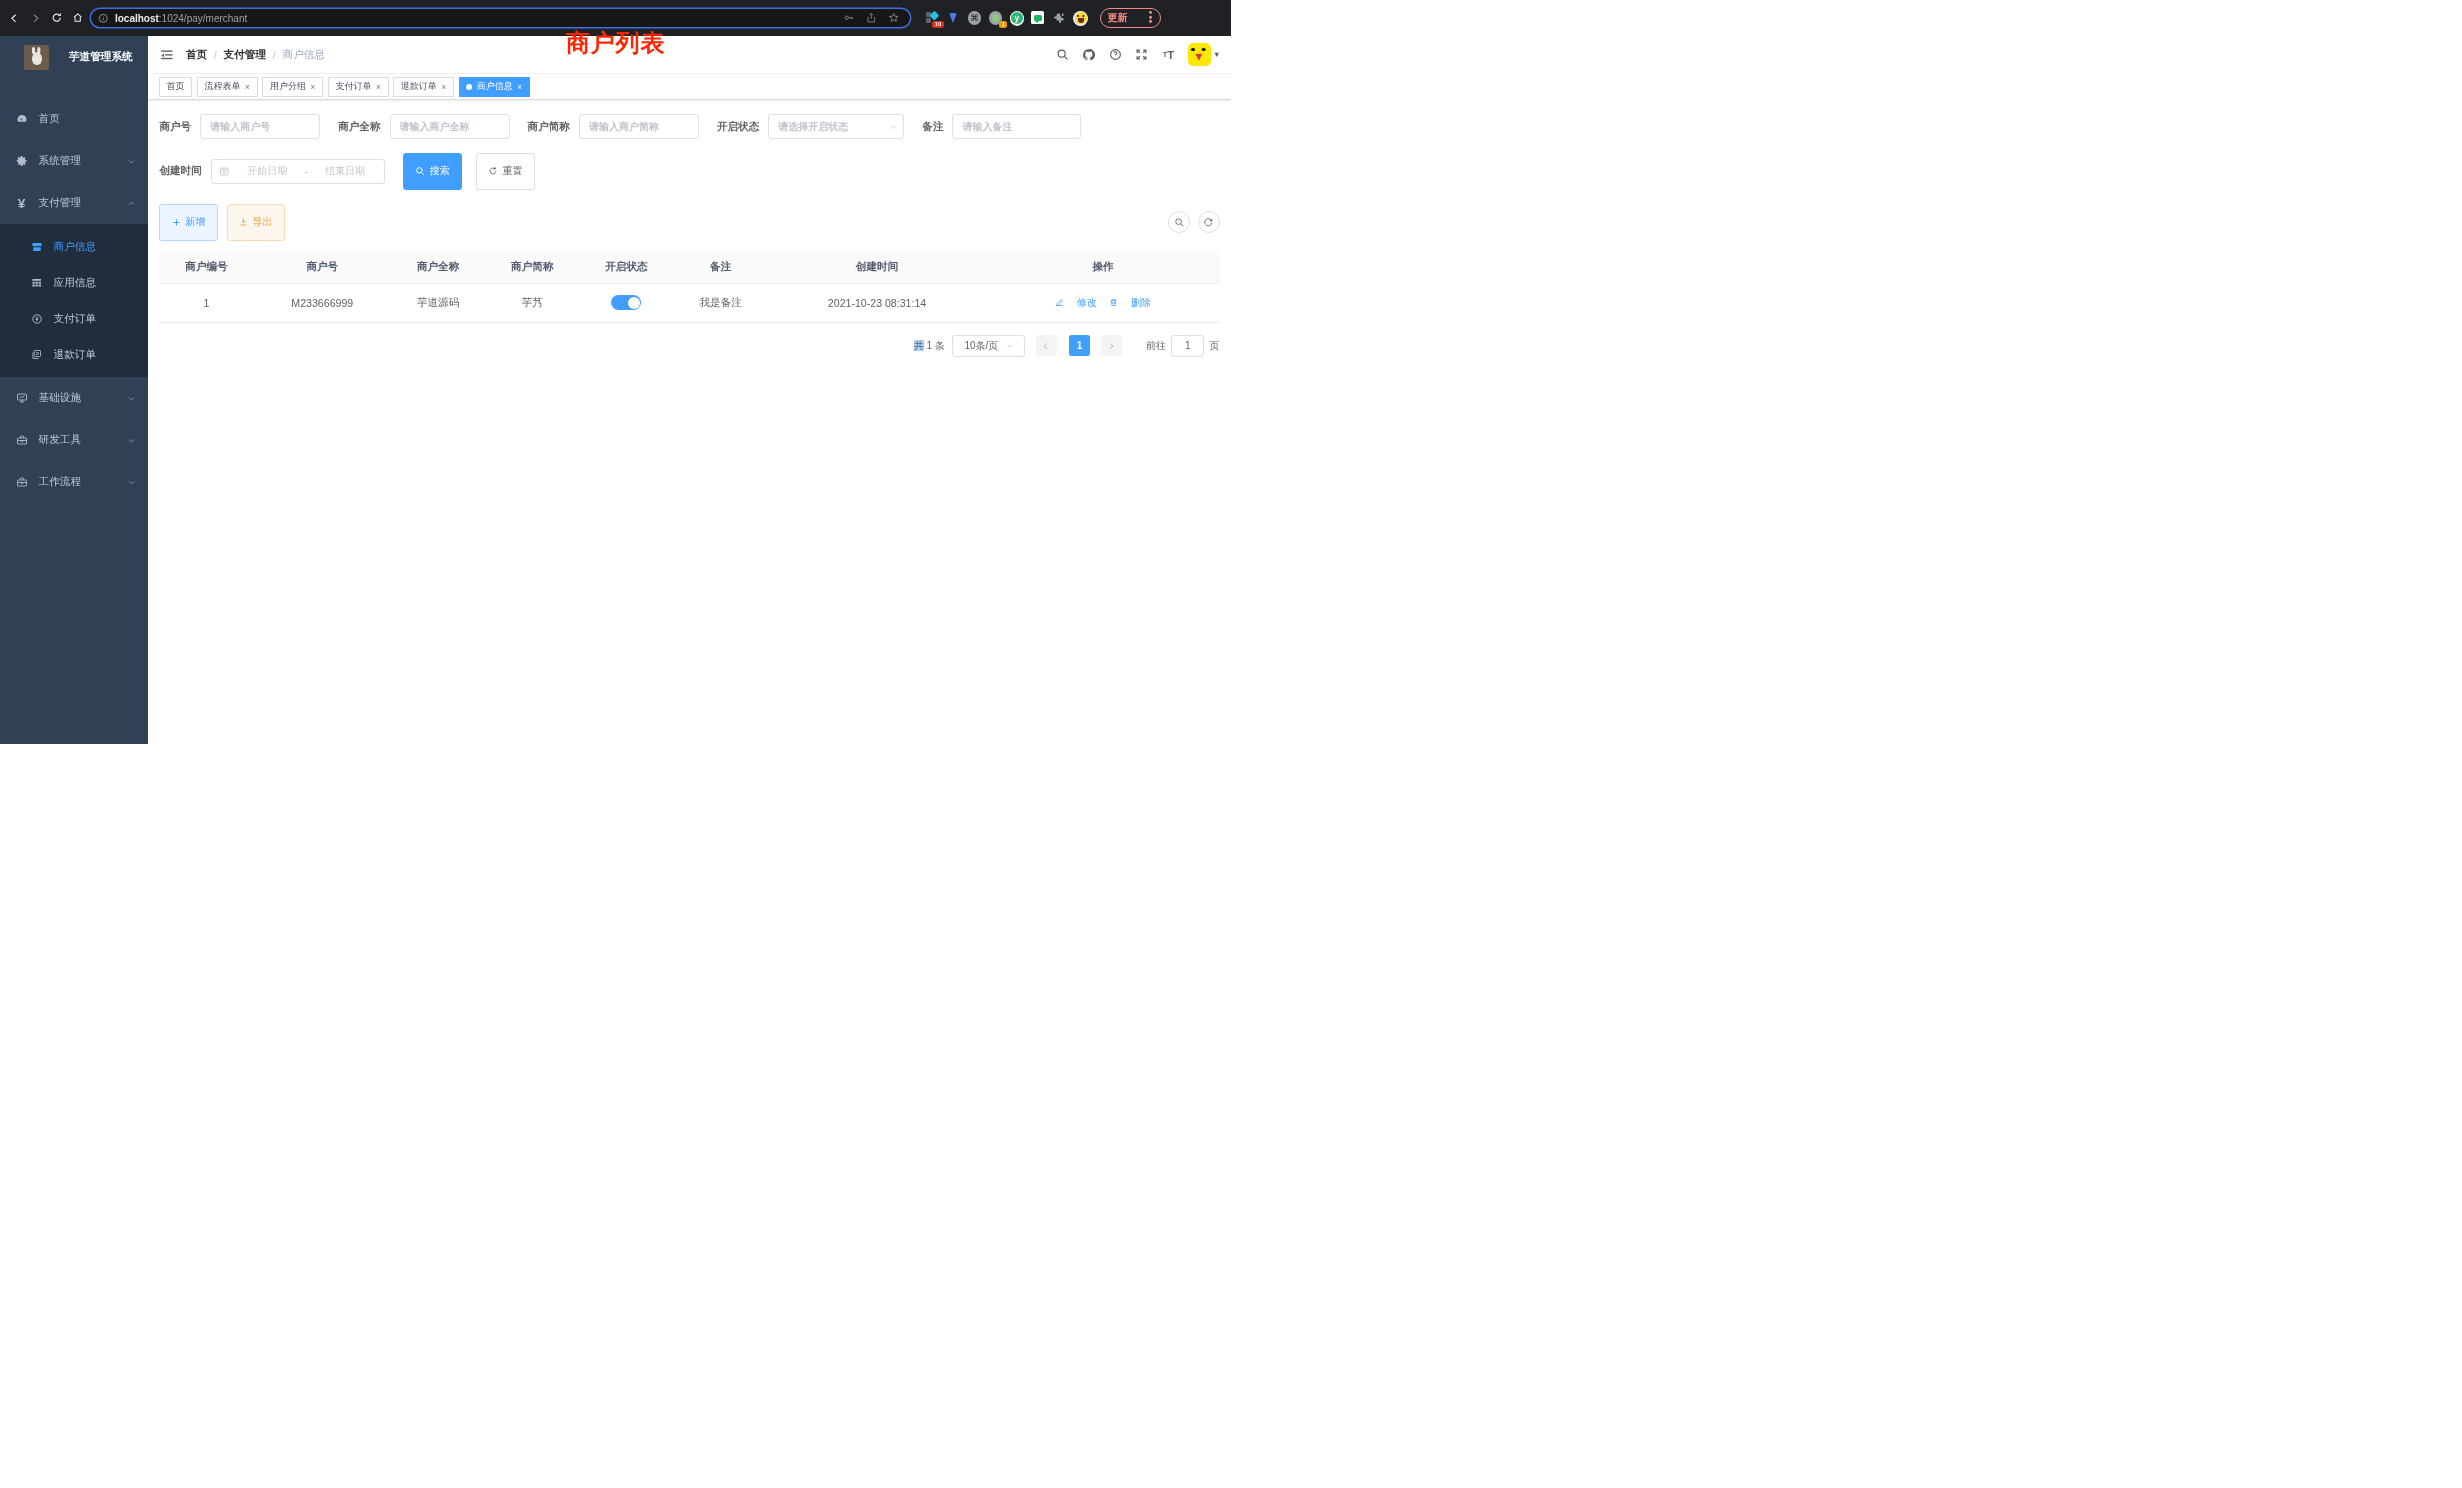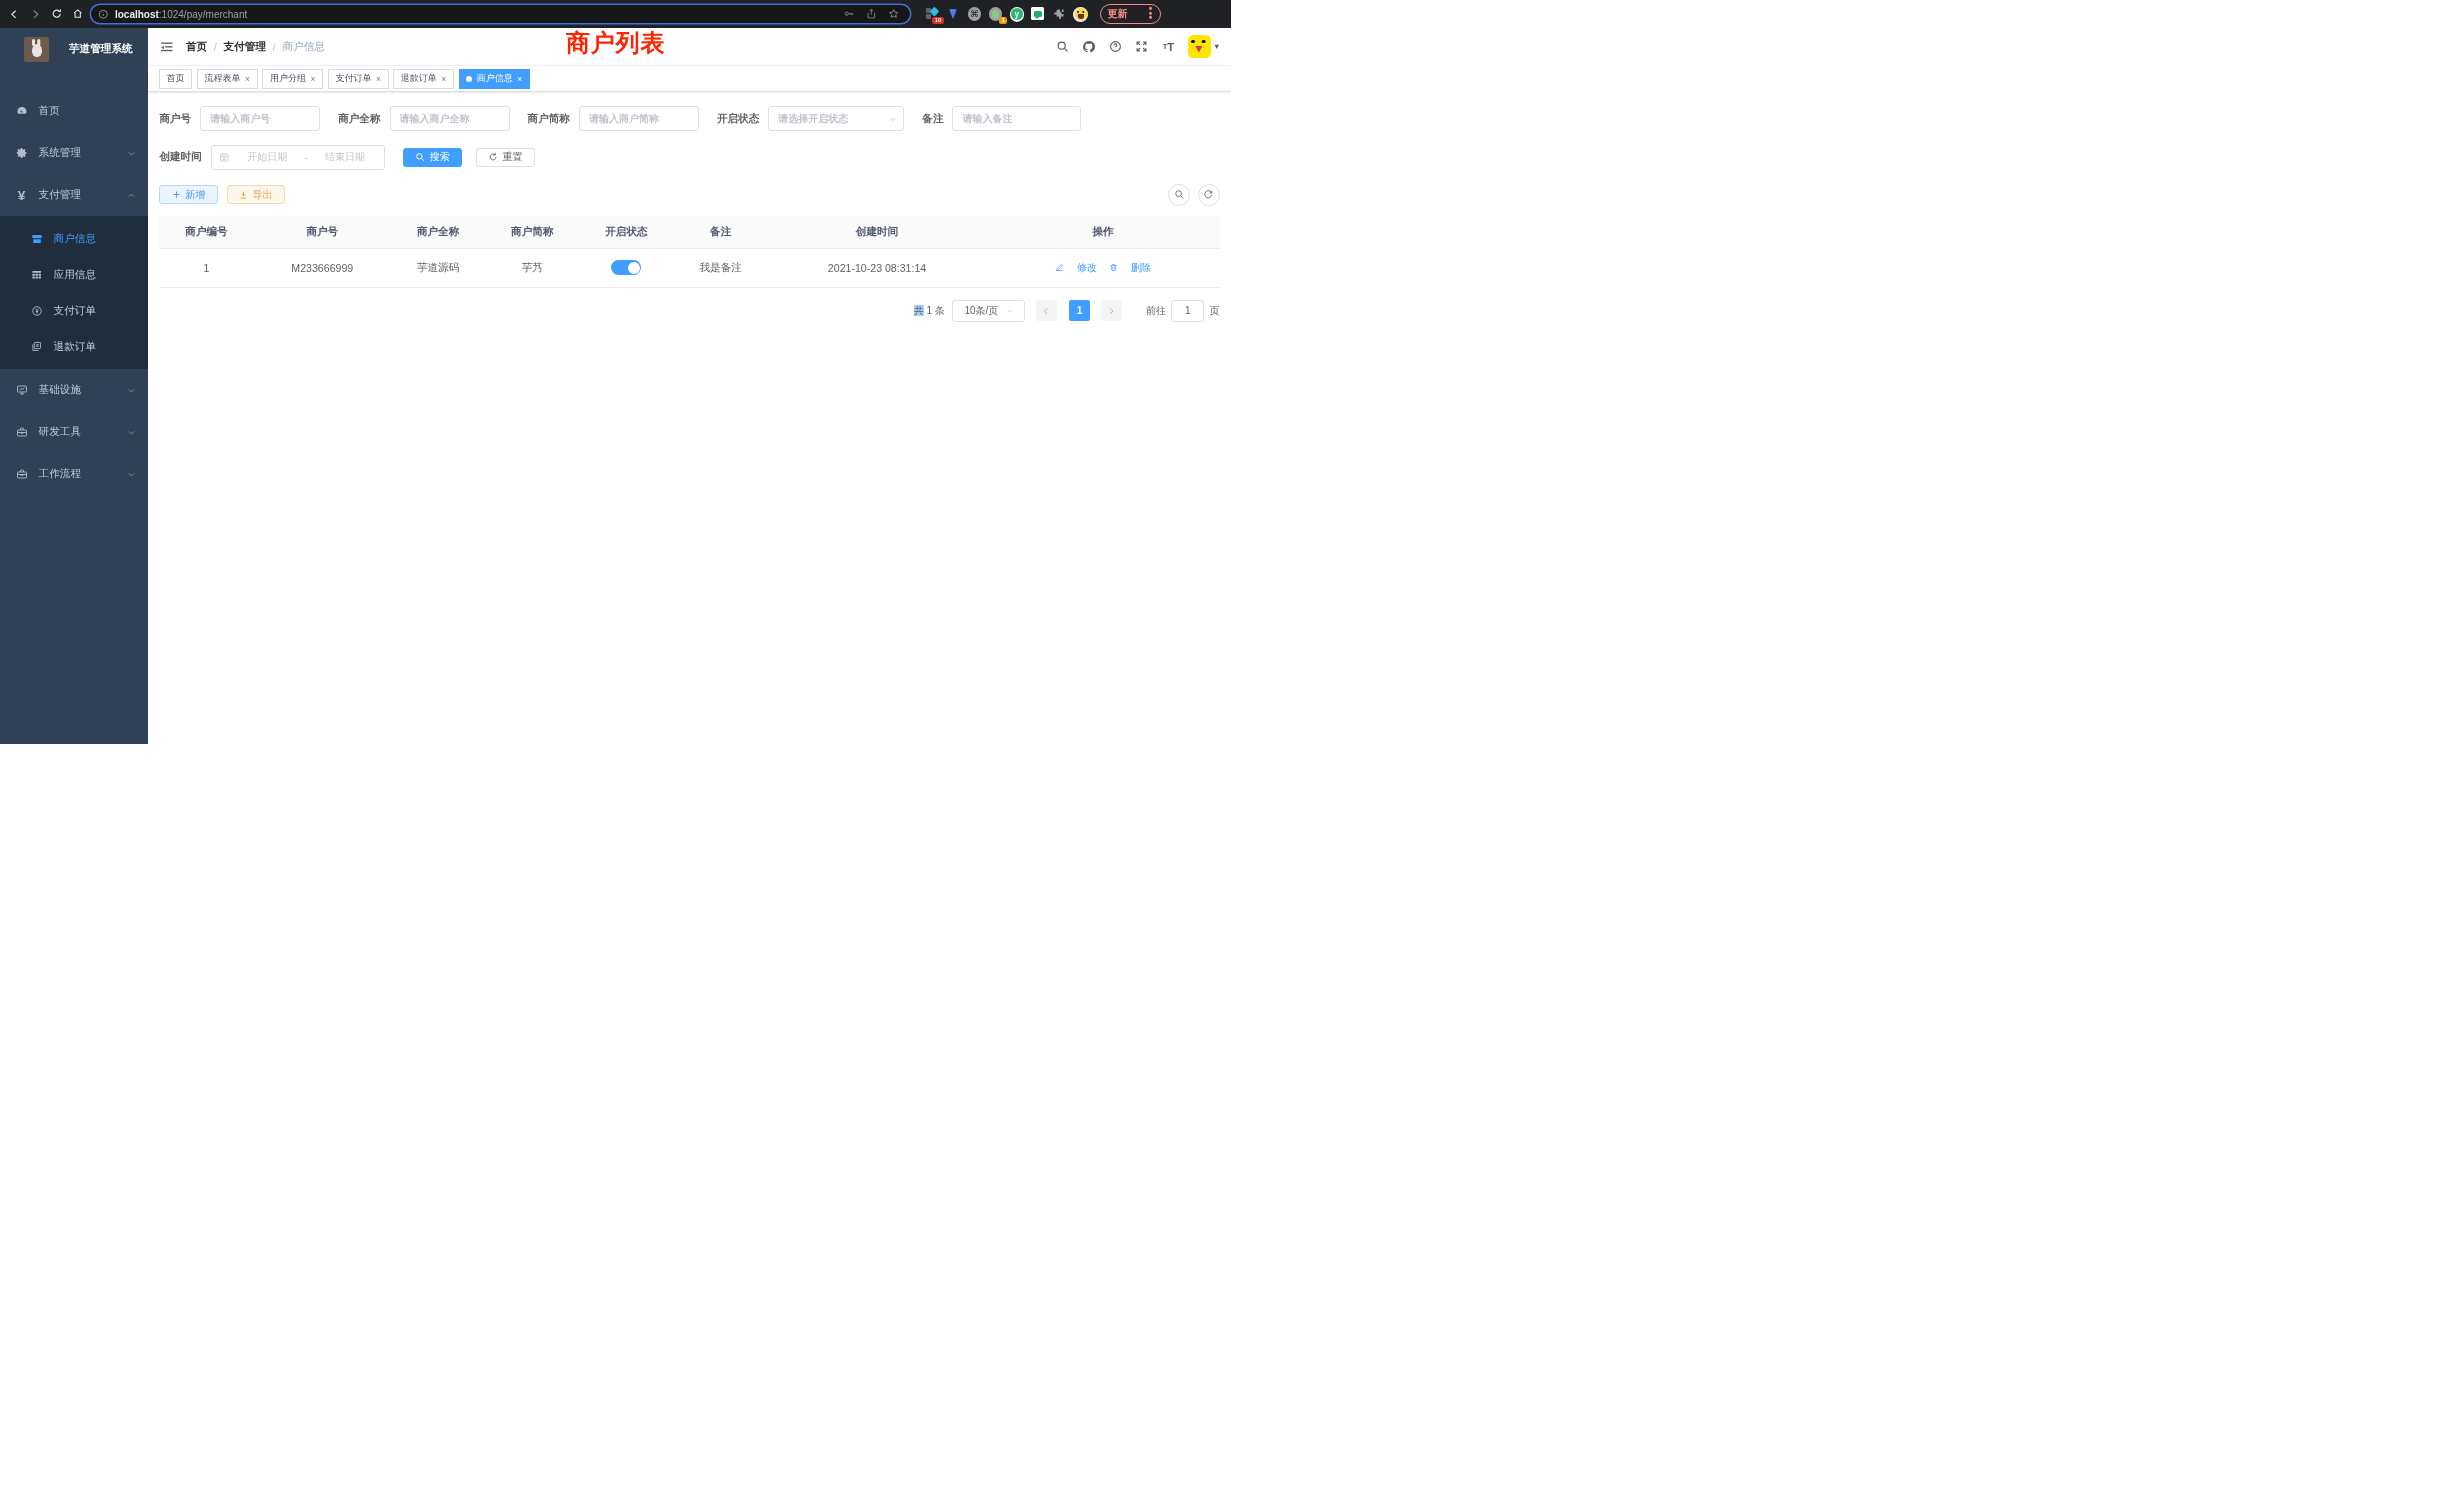--- a/index.html
+++ b/index.html
@@ -1,20 +1,20 @@
 <!DOCTYPE html>
 <html style="font-size:12px"><head>
 <meta charset="utf-8">
 <style>
   * { margin:0; padding:0; box-sizing:border-box; }
   html,body { width:1231px; height:744px; overflow:hidden; background:#fff;
     font-family:"Liberation Sans","DejaVu Sans",sans-serif; }
 
   
-  .browser-bar { height:28px; background:#202124; display:flex; align-items:center;
+  .browser-bar { height:36px; background:#202124; display:flex; align-items:center;
     padding:0 6px; gap:4.5px; position:relative; }
   .nav-ic { width:16.7px; height:16.7px; display:flex; align-items:center; justify-content:center;
     color:#e8eaed; flex:0 0 auto; }
   .nav-ic.dim { color:#80868b; }
   .url-pill { height:18px; flex:0 0 819px; background:#171717; border-radius:10px;
     display:flex; align-items:center; padding:0 7.6px; gap:6px; color:#9aa0a6;
     box-shadow:0 0 0 1.5px #3d6fe0; font-size:10px; }
   .url-host { color:#e8eaed; font-weight:700; }
   .url-rest { color:#9aa0a6; }
   .url-spacer { flex:1; }
@@ -116,21 +116,21 @@
     font-size:10px; color:#606266; width:120px; outline:none; background:#fff;
     font-family:"Liberation Sans","DejaVu Sans",sans-serif;font-weight:bold;}
   .f-input::placeholder { color:#c0c4cc; }
   .f-select { width:136px; position:relative; display:flex; align-items:center; }
   .f-select .f-input { width:100%; padding-right:20px; }
   .sel-arrow { position:absolute; right:6.8px; color:#c0c4cc; font-size:8.3px; pointer-events:none; }
   .date-range { width:174px; height:25px; border:0.8px solid #dcdfe6; border-radius:3px;
     display:flex; align-items:center; padding:0 7.6px; gap:6px; color:#c0c4cc; font-size:10px; background:#fff;}
   .date-range .ph { flex:1; text-align:center; }
   .dr-sep { color:#c0c4cc; }
-  .btn { height:19px; border-radius:3px; border:0.8px solid #dcdfe6; background:#fff; color:#606266;
+  .btn { height:37px; border-radius:3px; border:0.8px solid #dcdfe6; background:#fff; color:#606266;
     font-size:10px; padding:0 11.4px; display:inline-flex; align-items:center; gap:4.5px; cursor:pointer;
     font-family:"Liberation Sans","DejaVu Sans",sans-serif;}
   .btn-primary { background:#409eff; border-color:#409eff; color:#fff; }
   .btn-plain-primary { background:#ecf5ff; border-color:#b3d8ff; color:#409eff; }
   .btn-plain-warning { background:#fdf6ec; border-color:#f5dab1; color:#e6a23c; }
   .toolbar-row { display:flex; align-items:center; margin-bottom:10.6px; }
   .toolbar-right { margin-left:auto; display:flex; gap:7.6px; }
   .circle-btn { width:22px; height:22px; border-radius:50%; border:0.8px solid #dcdfe6; background:#fff;
     color:#606266; display:flex; align-items:center; justify-content:center; cursor:pointer; }
 

